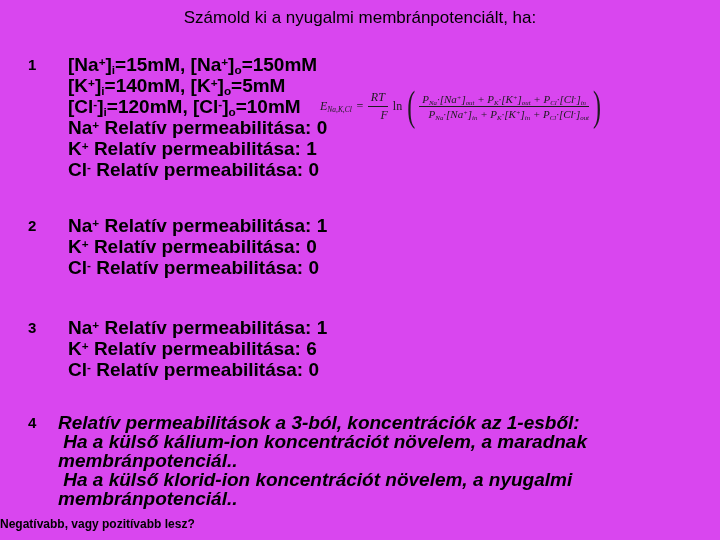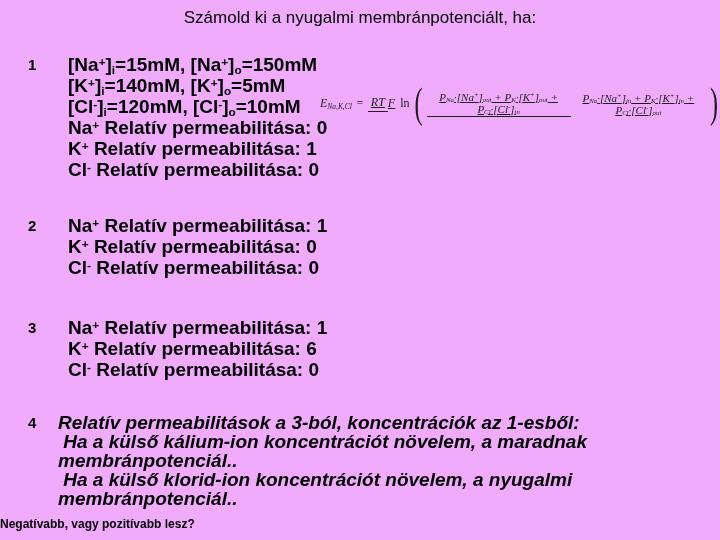--- a/index.html
+++ b/index.html
@@ -1,17 +1,17 @@
 <!DOCTYPE html>
 <html><head>
 <meta charset="utf-8">
 <style>
   html,body{margin:0;padding:0;background:#888;}
   .slide{
-    position:relative;width:720px;height:540px;background:#f0abfc;
+    position:relative;width:720px;height:540px;background:#d946ef;
     font-family:"Liberation Sans","DejaVu Sans",sans-serif;color:#000;
     overflow:hidden;margin:0 auto;
   }
   .title{
     position:absolute;top:8px;left:0;width:100%;text-align:center;
     font-size:17px;font-weight:400;
   }
   .item{position:absolute;left:0;width:720px;}
   .num{
     position:absolute;left:28px;top:0;font-weight:700;font-size:15px;line-height:19px;
@@ -23,21 +23,21 @@
   .line{line-height:19px;white-space:pre-wrap;}
   .seg-sup{font-size:62%;position:relative;top:-0.45em;}
   .seg-sub{font-size:62%;position:relative;top:0.25em;}
   
   .equation{
     position:absolute;left:318px;top:90px;display:flex;align-items:center;
     font-family:"Liberation Serif","DejaVu Serif",serif;font-style:italic;
     font-size:12px;color:#1c1c1c;
   }
   .equation > *{margin:0 2px;}
-  .eq-frac{display:inline-flex;flex-direction:row;align-items:flex-start;text-decoration:underline;}
+  .eq-frac{display:inline-flex;flex-direction:column;align-items:flex-end;}
   .eq-frac .ftop{padding:0 3px 1px 3px;border-bottom:1px solid #1c1c1c;text-align:center;}
   .eq-frac .fbot{padding-top:1px;text-align:center;}
   .ion-frac{font-size:11px;}
   .eq-ln{font-style:normal;margin:0 3px;}
   .paren{
     font-style:normal;font-size:24px;display:inline-block;
     transform:scaleY(1.8);transform-origin:center;font-weight:300;
   }
   .footer{
     position:absolute;top:517px;left:0;width:100%;

